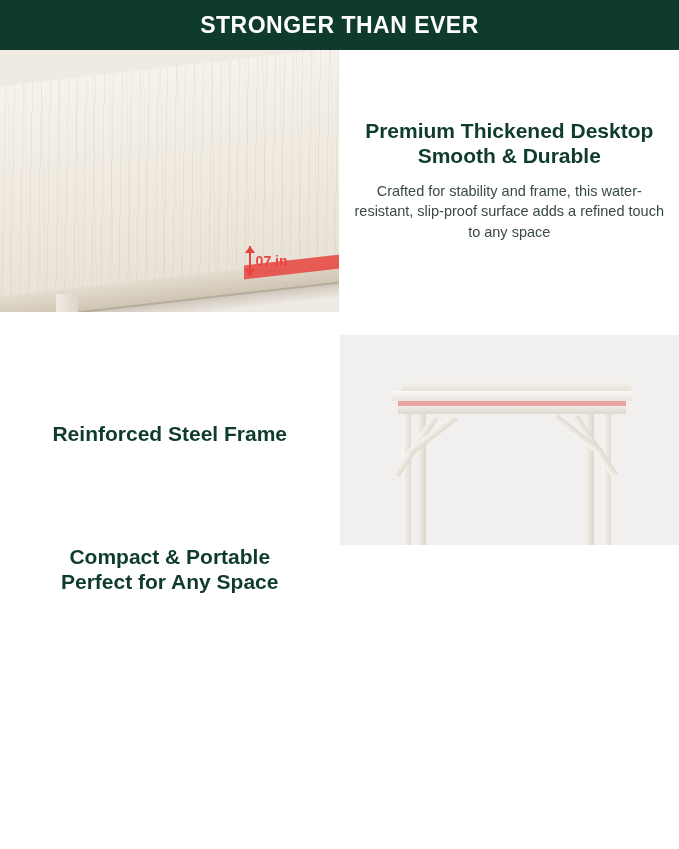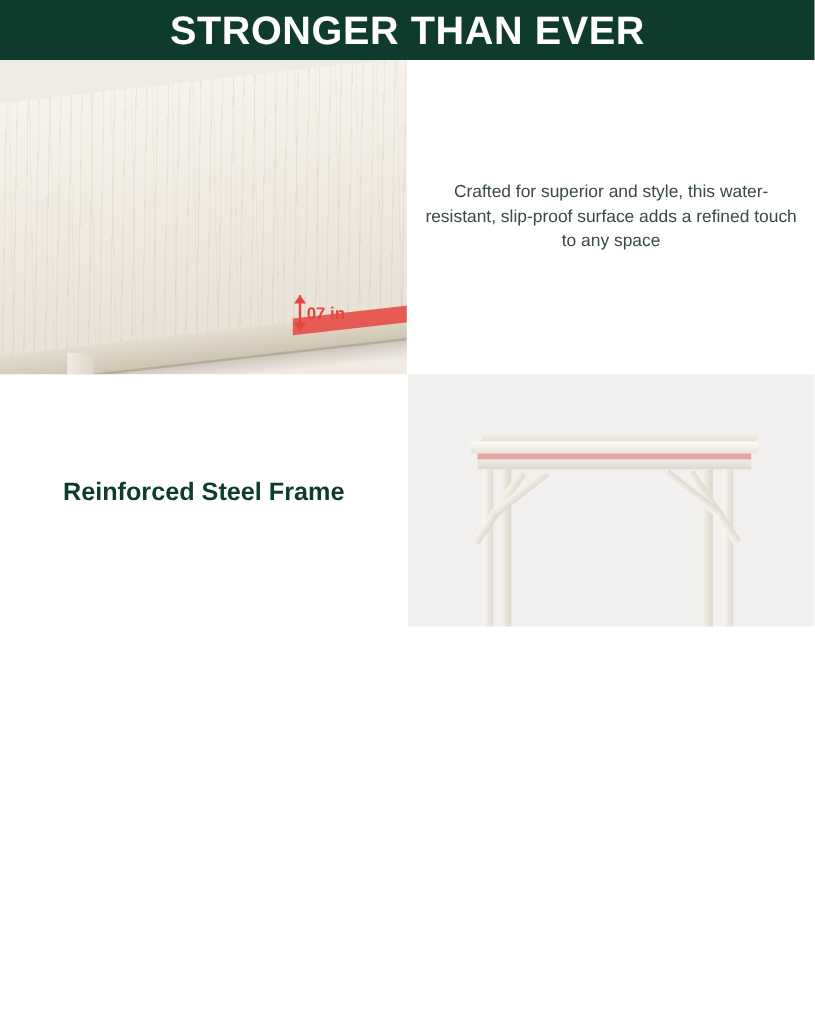--- a/index.html
+++ b/index.html
@@ -20,39 +20,39 @@
   .banner {
     height: 50px;
     background: #0e3b2e;
     display: flex;
     align-items: center;
     justify-content: center;
     position: relative;
   }
   .banner-title {
     color: #ffffff;
-    font-size: 33px;
+    font-size: 23px;
     font-weight: bold;
     letter-spacing: 0.5px;
     line-height: 1;
   }
 
   
   .row {
     display: flex;
     width: 100%;
   }
   .cell {
     position: relative;
     overflow: hidden;
   }
   .half { width: 339.5px; }
 
   .r1 { height: 262px; }
-  .r2 { height: 210px; }
+  .r2 { height: 210px; margin-top: 23px; }
   .r3 { height: 231px; flex-direction: column; }
 
   
   .textcell {
     background: #ffffff;
     padding: 0 14px;
     display: flex;
     flex-direction: column;
     align-items: center;
     justify-content: center;
@@ -308,21 +308,25 @@
         <div class="measure-arrow">
           <div class="shaft"></div>
           <div class="head-u"></div>
           <div class="head-d"></div>
         </div>
         <div class="measure-label">07 in</div>
       </div>
     </div>
 
     <div class="cell half textcell">
-      <p class="body">Crafted for superior and style, this water-resistant, slip-proof surface adds a refined touch to any space</p>
+      <h2 class="headline">
+        <span>Premium Thickened Desktop</span>
+        <span class="l2">Smooth &amp; Durable</span>
+      </h2>
+      <p class="body">Crafted for stability and frame, this water-resistant, slip-proof surface adds a refined touch to any space</p>
     </div>
   </div>
 
   <div class="row r2">
 
     <div class="cell half textcell">
       <h2 class="headline">
         <span>Reinforced Steel Frame</span>
       </h2>
     </div>
@@ -373,17 +377,21 @@
       <div class="p3-rail" style="left:0px; top:206px; width:340px; height:10px; background:linear-gradient(180deg,#f0ece4,#dcd6cb);"></div>
 
       <div class="p3-push">Push</div>
       <div class="p3-arrow">
         <div class="shaft"></div>
         <div class="head"></div>
       </div>
     </div>
 
     <div class="cell half textcell">
+      <h2 class="headline">
+        <span>Compact &amp; Portable</span>
+        <span class="l2">Perfect for Any Space</span>
+      </h2>
     </div>
   </div>
 
   <div class="divider-v" style="left:339px; top:50px; height:524px;"></div>
 </div>
 
 </body></html>

